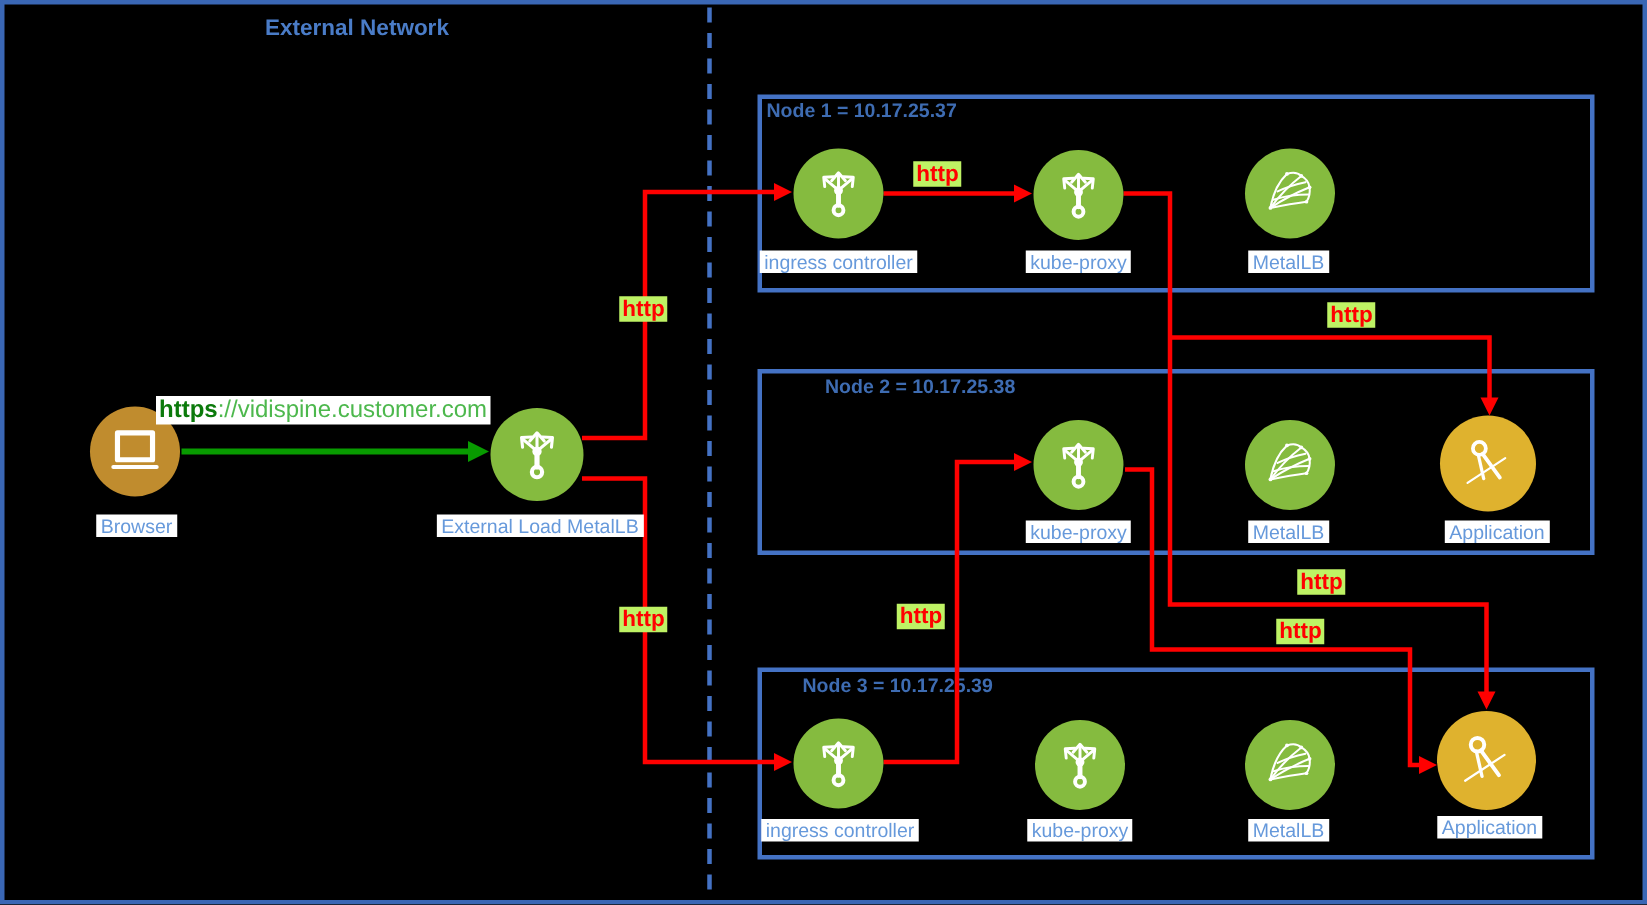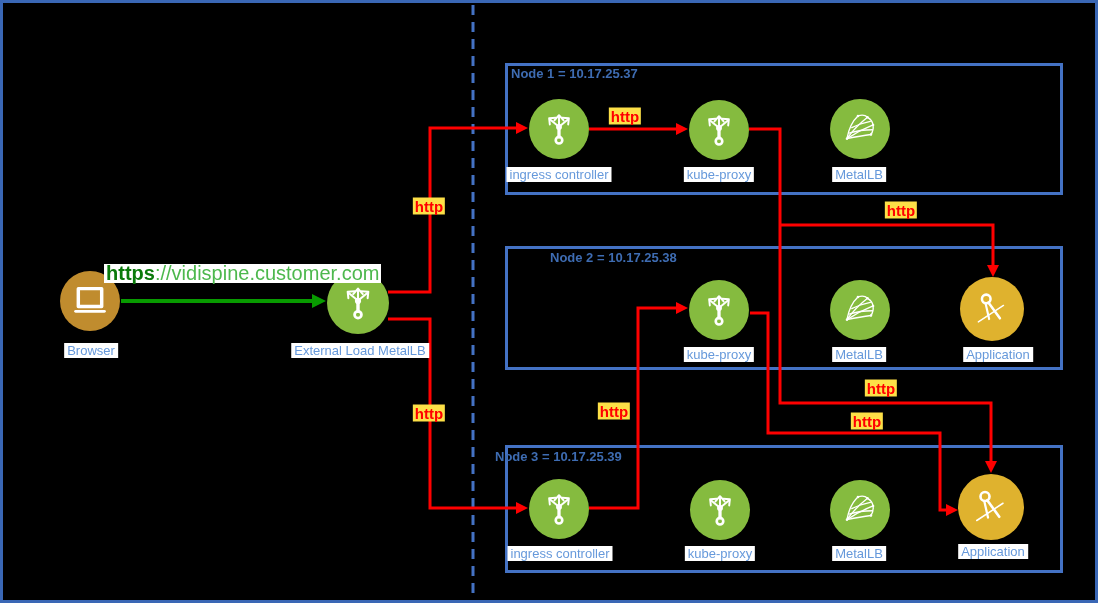--- a/index.html
+++ b/index.html
@@ -19,44 +19,45 @@
   .overlay .divider{stroke:#4472C4;stroke-width:3;stroke-dasharray:10 7;}
   .circle{position:absolute;border-radius:50%;display:flex;align-items:center;justify-content:center;z-index:4;}
   .green-bg{background:#85BB3F;}
   .browser-bg{background:#C08C2E;}
   .app-bg{background:#DFB22E;}
   .elabel{
     position:absolute;background:#FFFFFF;color:#6699DB;font-size:13px;line-height:15px;
     padding:0 3px;white-space:nowrap;transform:translateX(-50%);z-index:5;
   }
   .http{
-    position:absolute;background:#fde047;color:#FF0000;font-size:15px;line-height:17px;font-weight:bold;
+    position:absolute;background:#bef264;color:#FF0000;font-size:15px;line-height:17px;font-weight:bold;
     padding:0 2px;transform:translate(-50%,-50%);z-index:5;
   }
   .url{
-    position:absolute;background:#FFFFFF;font-size:20px;line-height:19px;padding:0 2px;
+    position:absolute;background:#FFFFFF;font-size:16px;line-height:19px;padding:0 2px;
     white-space:nowrap;z-index:5;
   }
   .url .scheme{color:#0B7A0B;font-weight:bold;}
   .url .rest{color:#4DB84D;}
   .icon-svg{stroke:#FFFFFF;fill:none;stroke-linecap:round;stroke-linejoin:round;}
 </style>
 </head>
 <body>
 
 <div class="diagram">
 
+  <div class="section-title" style="left:0;width:470px;">External Network</div>
 
   <div class="node-box" style="left:502px;top:60px;width:558px;height:132px;"></div>
   <div class="node-box" style="left:502px;top:243px;width:558px;height:124px;"></div>
   <div class="node-box" style="left:502px;top:442px;width:558px;height:128px;"></div>
 
   <div class="node-title" style="left:508px;top:63px;text-align:center;">Node 1 = 10.17.25.37</div>
   <div class="node-title" style="left:508px;top:247px;margin-left:39px;">Node 2 = 10.17.25.38</div>
-  <div class="node-title" style="left:492px;top:446px;">Node 3 = 10.17.25.39</div>
+  <div class="node-title" style="left:532px;top:446px;">Node 3 = 10.17.25.39</div>
 
   <svg class="overlay" width="1098" height="603" viewBox="0 0 1098 603">
     <line class="divider" x1="470" y1="2" x2="470" y2="601"></line>
 
     <path class="green" d="M118,298 H310"></path>
     <polygon class="greenhead" points="323,298 309,291 309,305"></polygon>
 
     <path class="red" d="M385,289 H427 V125 H514"></path>
     <polygon class="redhead" points="525,125 513,119 513,131"></polygon>
 

